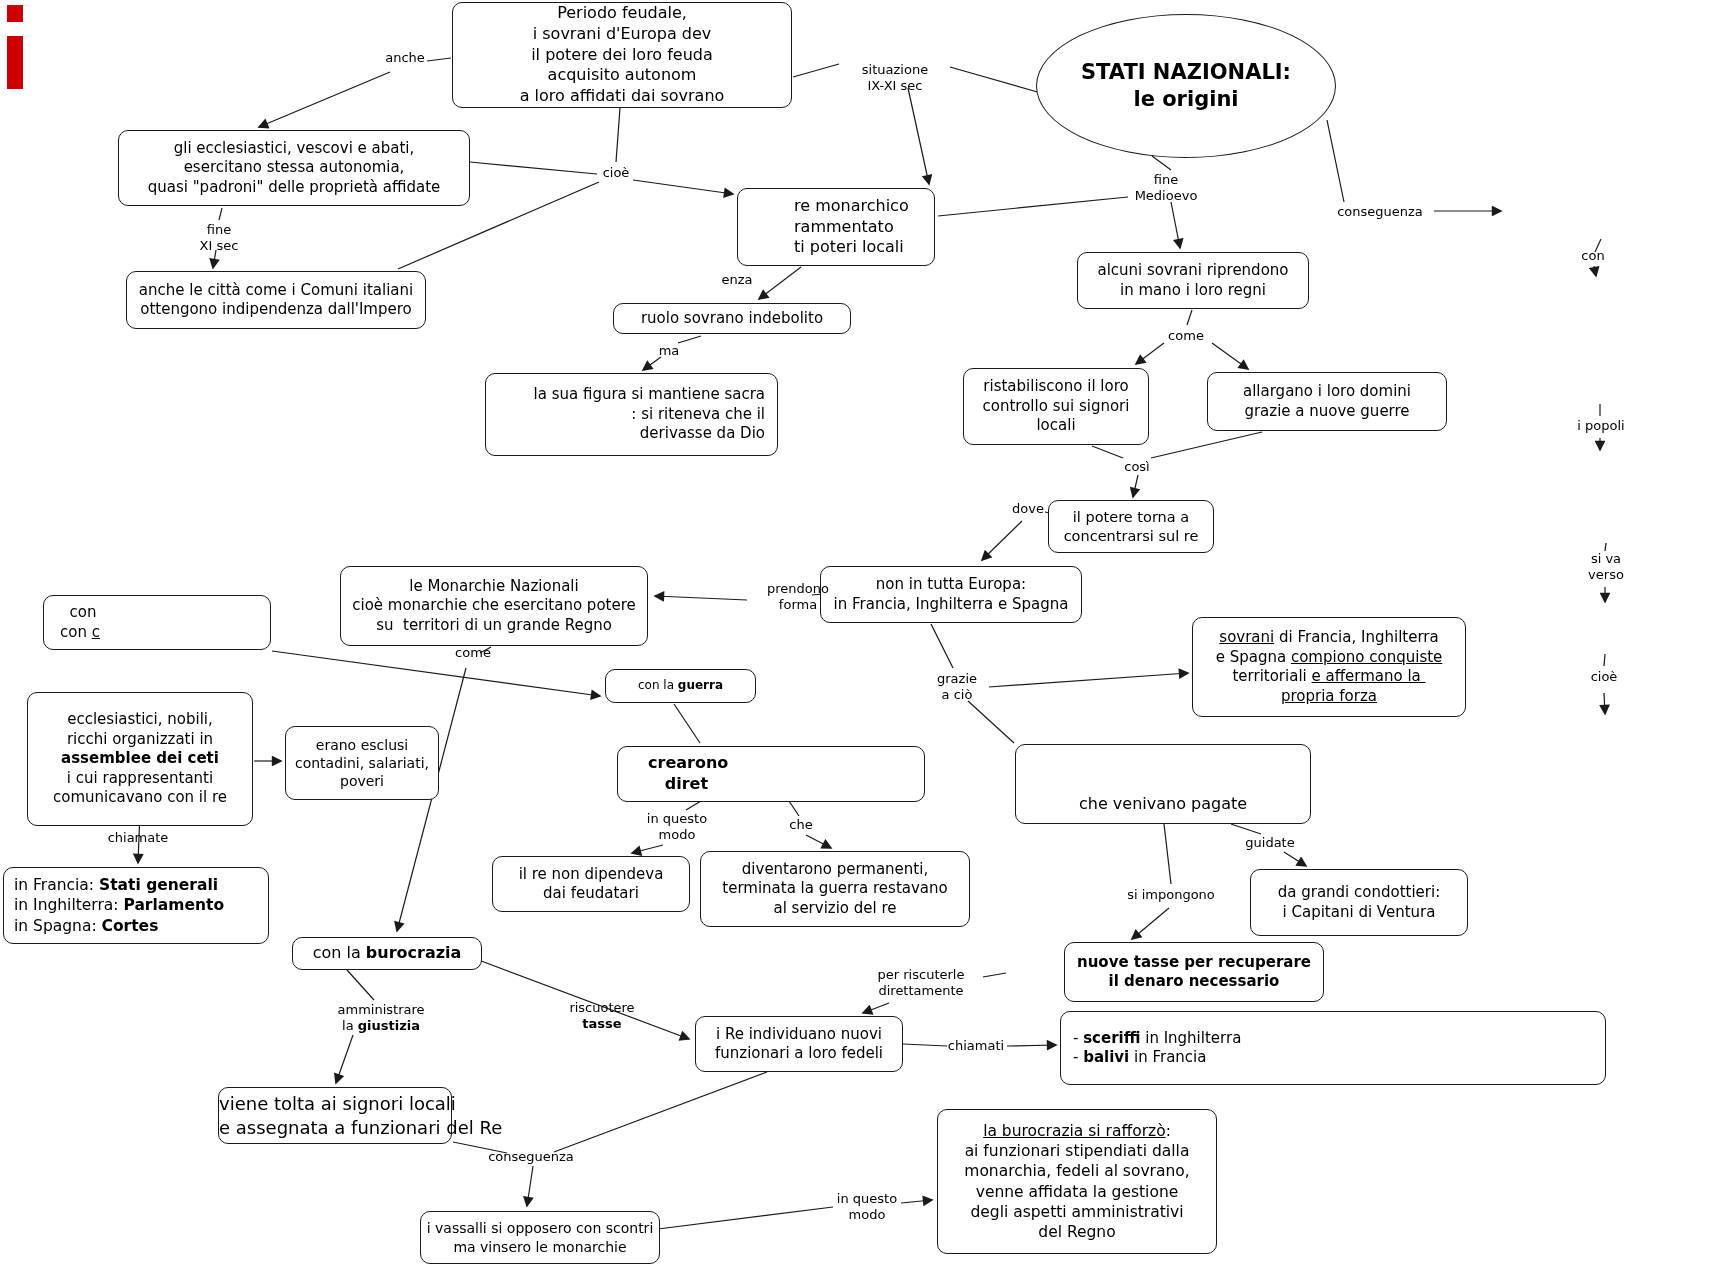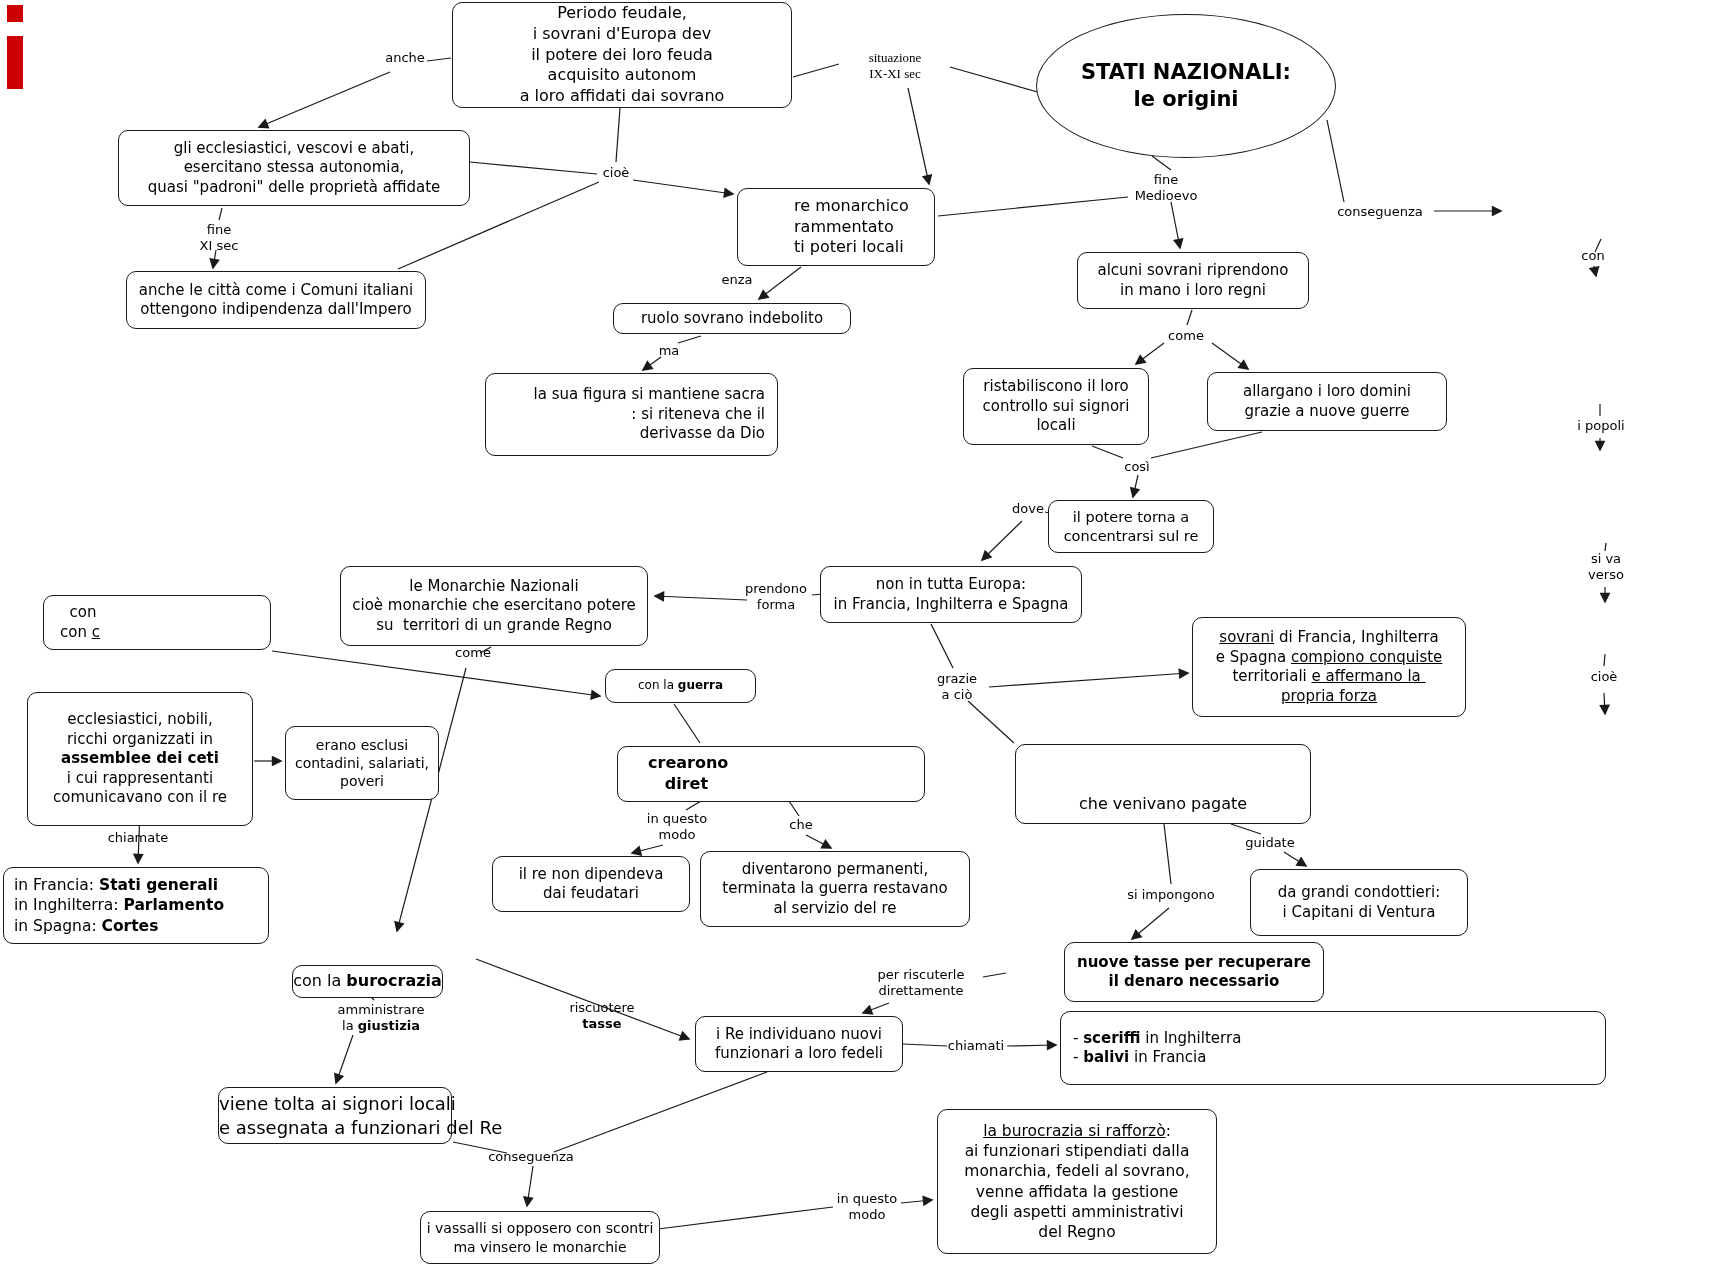--- a/index.html
+++ b/index.html
@@ -210,21 +210,21 @@
       </div>
       <div class="node" style="left: 1064px; top: 942px; width: 260px; height: 60px; font-weight: bold;">
         <div class="line"><span>nuove tasse per recuperare</span></div>
         <div class="line"><span>il denaro necessario</span></div>
       </div>
       <div class="node align-left" style="left: 3px; top: 867px; width: 266px; height: 77px; font-size: 15.5px; padding-left: 10px;">
         <div class="line"><span>in Francia: </span><span class="b">Stati generali</span></div>
         <div class="line"><span>in Inghilterra: </span><span class="b">Parlamento</span></div>
         <div class="line"><span>in Spagna: </span><span class="b">Cortes</span></div>
       </div>
-      <div class="node" style="left: 292px; top: 937px; width: 151px; height: 33px; font-size: 16px; margin-top: 28px;">
+      <div class="node" style="left: 292px; top: 937px; width: 190px; height: 33px; font-size: 16px;">
         <div class="line"><span>con la </span><span class="b">burocrazia</span></div>
       </div>
       <div class="node" style="left: 695px; top: 1016px; width: 208px; height: 56px;">
         <div class="line"><span>i Re individuano nuovi</span></div>
         <div class="line"><span>funzionari a loro fedeli</span></div>
       </div>
       <div class="node align-left" style="left: 1060px; top: 1011px; width: 546px; height: 74px; font-size: 15px; padding-left: 12px;">
         <div class="line"><span>- </span><span class="b">sceriffi</span><span> in Inghilterra</span></div>
         <div class="line"><span>- </span><span class="b">balivi</span><span> in Francia</span></div>
         <div class="line"><span></span></div>
@@ -241,31 +241,31 @@
         <div class="line"><span class="u">la burocrazia si rafforzò</span><span>:</span></div>
         <div class="line"><span>ai funzionari stipendiati dalla</span></div>
         <div class="line"><span>monarchia, fedeli al sovrano,</span></div>
         <div class="line"><span>venne affidata la gestione</span></div>
         <div class="line"><span>degli aspetti amministrativi</span></div>
         <div class="line"><span>del Regno</span></div>
       </div>
     </div>
   <div id="labels-layer">
       <div class="lbl" style="left: 405px; top: 50px;"><div class="line"><span>anche</span></div></div>
-      <div class="lbl" style="left: 895px; top: 50px; font-family: Liberation Serif, serif;"><div class="line"><span>situazione</span></div><div class="line"><span>IX-XI sec</span></div></div>
+      <div class="lbl" style="left: 895px; top: 62px;"><div class="line"><span>situazione</span></div><div class="line"><span>IX-XI sec</span></div></div>
       <div class="lbl" style="left: 616px; top: 165px;"><div class="line"><span>cioè</span></div></div>
       <div class="lbl" style="left: 1166px; top: 172px;"><div class="line"><span>fine</span></div><div class="line"><span>Medioevo</span></div></div>
       <div class="lbl" style="left: 1380px; top: 204px;"><div class="line"><span>conseguenza</span></div></div>
       <div class="lbl" style="left: 219px; top: 222px;"><div class="line"><span>fine</span></div><div class="line"><span>XI sec</span></div></div>
       <div class="lbl" style="left: 737px; top: 272px;"><div class="line"><span>enza</span></div></div>
       <div class="lbl" style="left: 669px; top: 343px;"><div class="line"><span>ma</span></div></div>
       <div class="lbl" style="left: 1186px; top: 328px;"><div class="line"><span>come</span></div></div>
       <div class="lbl" style="left: 1137px; top: 459px;"><div class="line"><span>così</span></div></div>
       <div class="lbl" style="left: 1028px; top: 501px;"><div class="line"><span>dove</span></div></div>
-      <div class="lbl" style="left: 776px; top: 581px;"><div class="line"><span>prendono</span></div><div class="line"><span>forma</span></div></div>
+      <div class="lbl" style="left: 798px; top: 581px;"><div class="line"><span>prendono</span></div><div class="line"><span>forma</span></div></div>
       <div class="lbl" style="left: 1593px; top: 248px;"><div class="line"><span>con</span></div></div>
       <div class="lbl" style="left: 1601px; top: 418px;"><div class="line"><span>i popoli</span></div></div>
       <div class="lbl" style="left: 1606px; top: 551px;"><div class="line"><span>si va</span></div><div class="line"><span>verso</span></div></div>
       <div class="lbl" style="left: 1604px; top: 669px;"><div class="line"><span>cioè</span></div></div>
       <div class="lbl" style="left: 957px; top: 671px;"><div class="line"><span>grazie</span></div><div class="line"><span>a ciò</span></div></div>
       <div class="lbl" style="left: 473px; top: 645px;"><div class="line"><span>come</span></div></div>
       <div class="lbl" style="left: 677px; top: 811px;"><div class="line"><span>in questo</span></div><div class="line"><span>modo</span></div></div>
       <div class="lbl" style="left: 801px; top: 817px;"><div class="line"><span>che</span></div></div>
       <div class="lbl" style="left: 138px; top: 830px;"><div class="line"><span>chiamate</span></div></div>
       <div class="lbl" style="left: 1270px; top: 835px;"><div class="line"><span>guidate</span></div></div>

